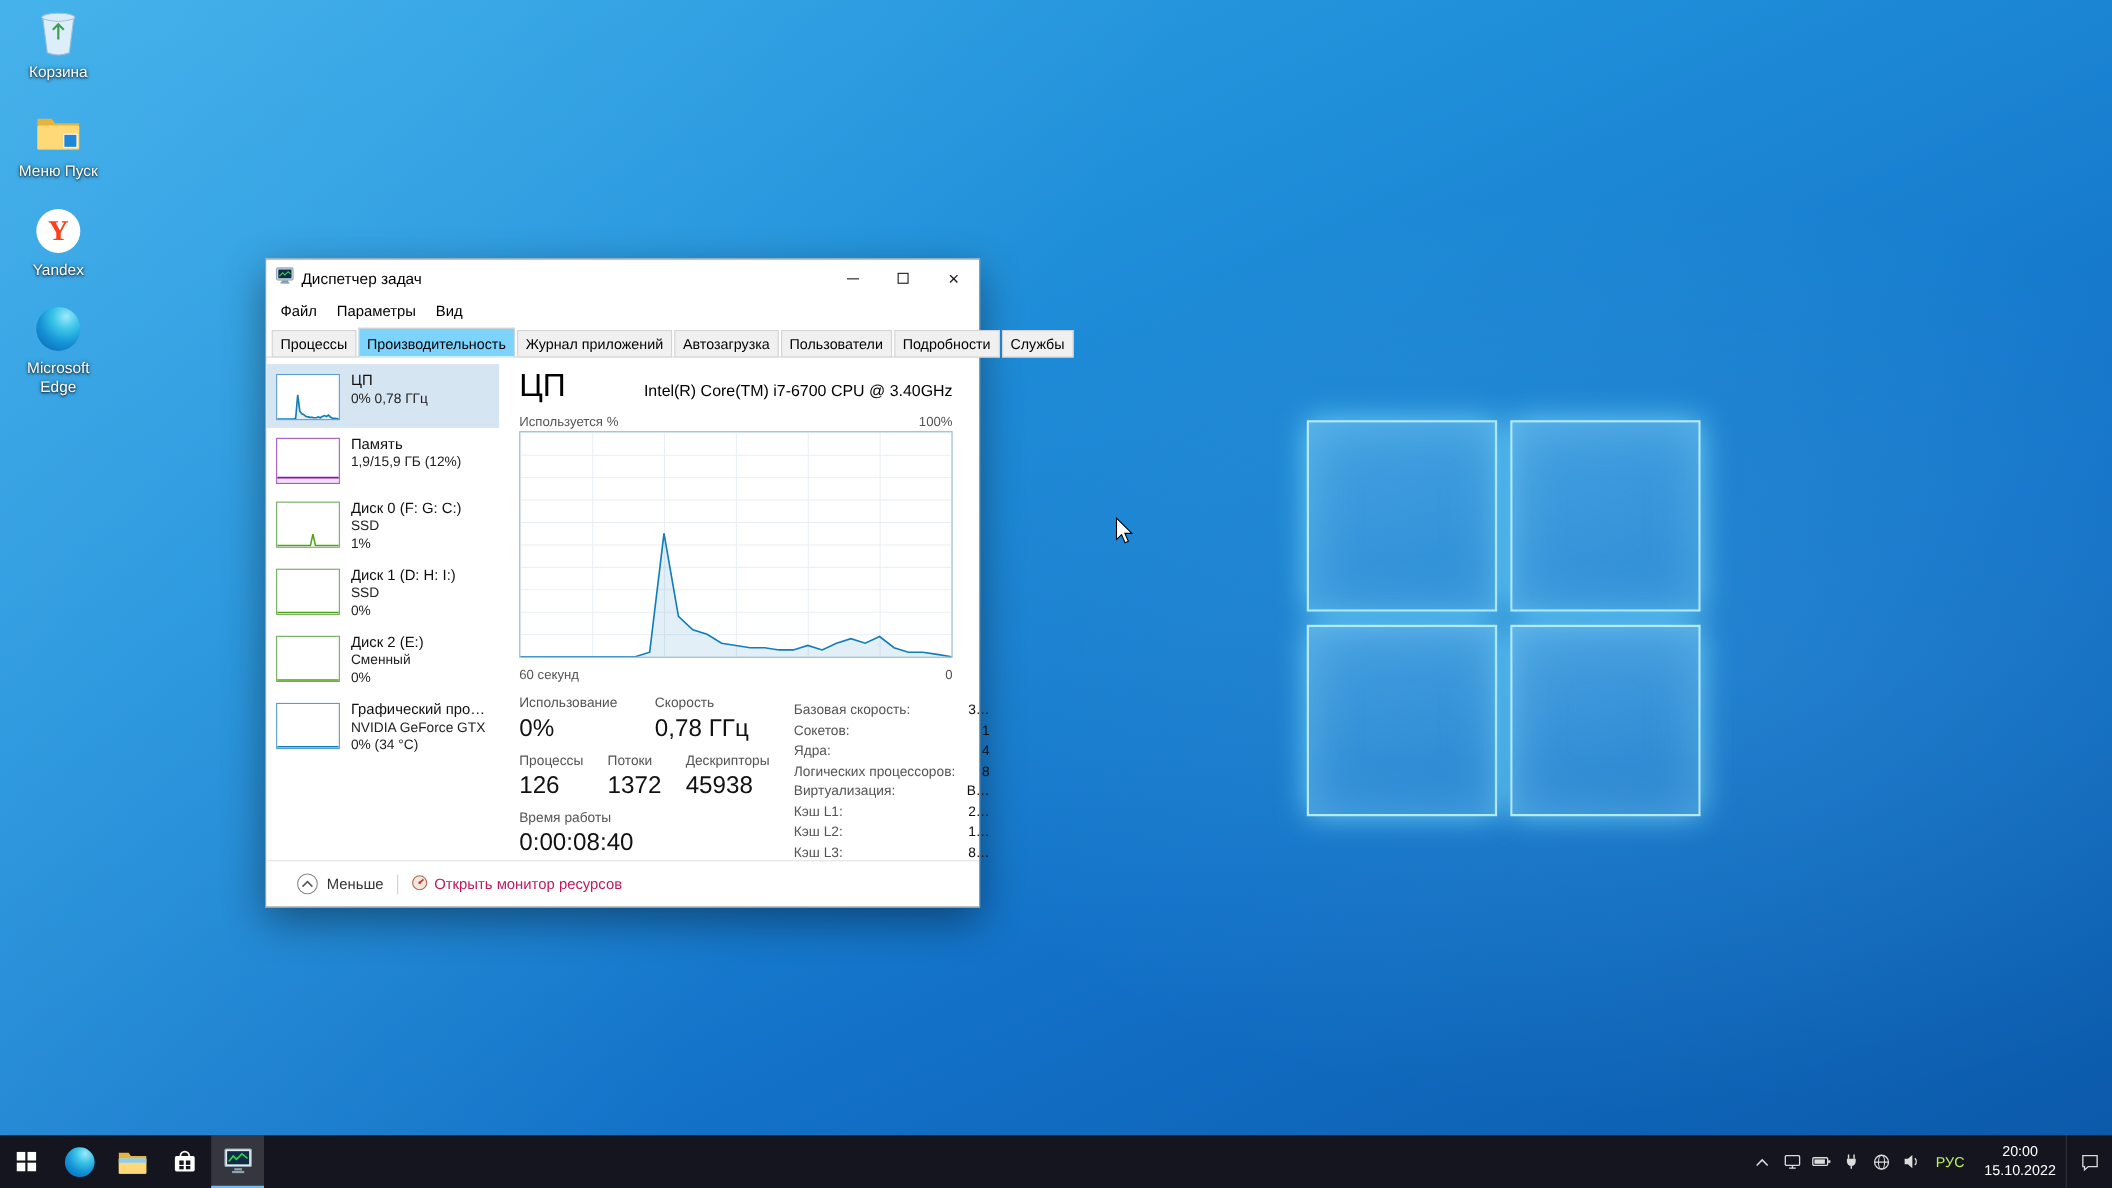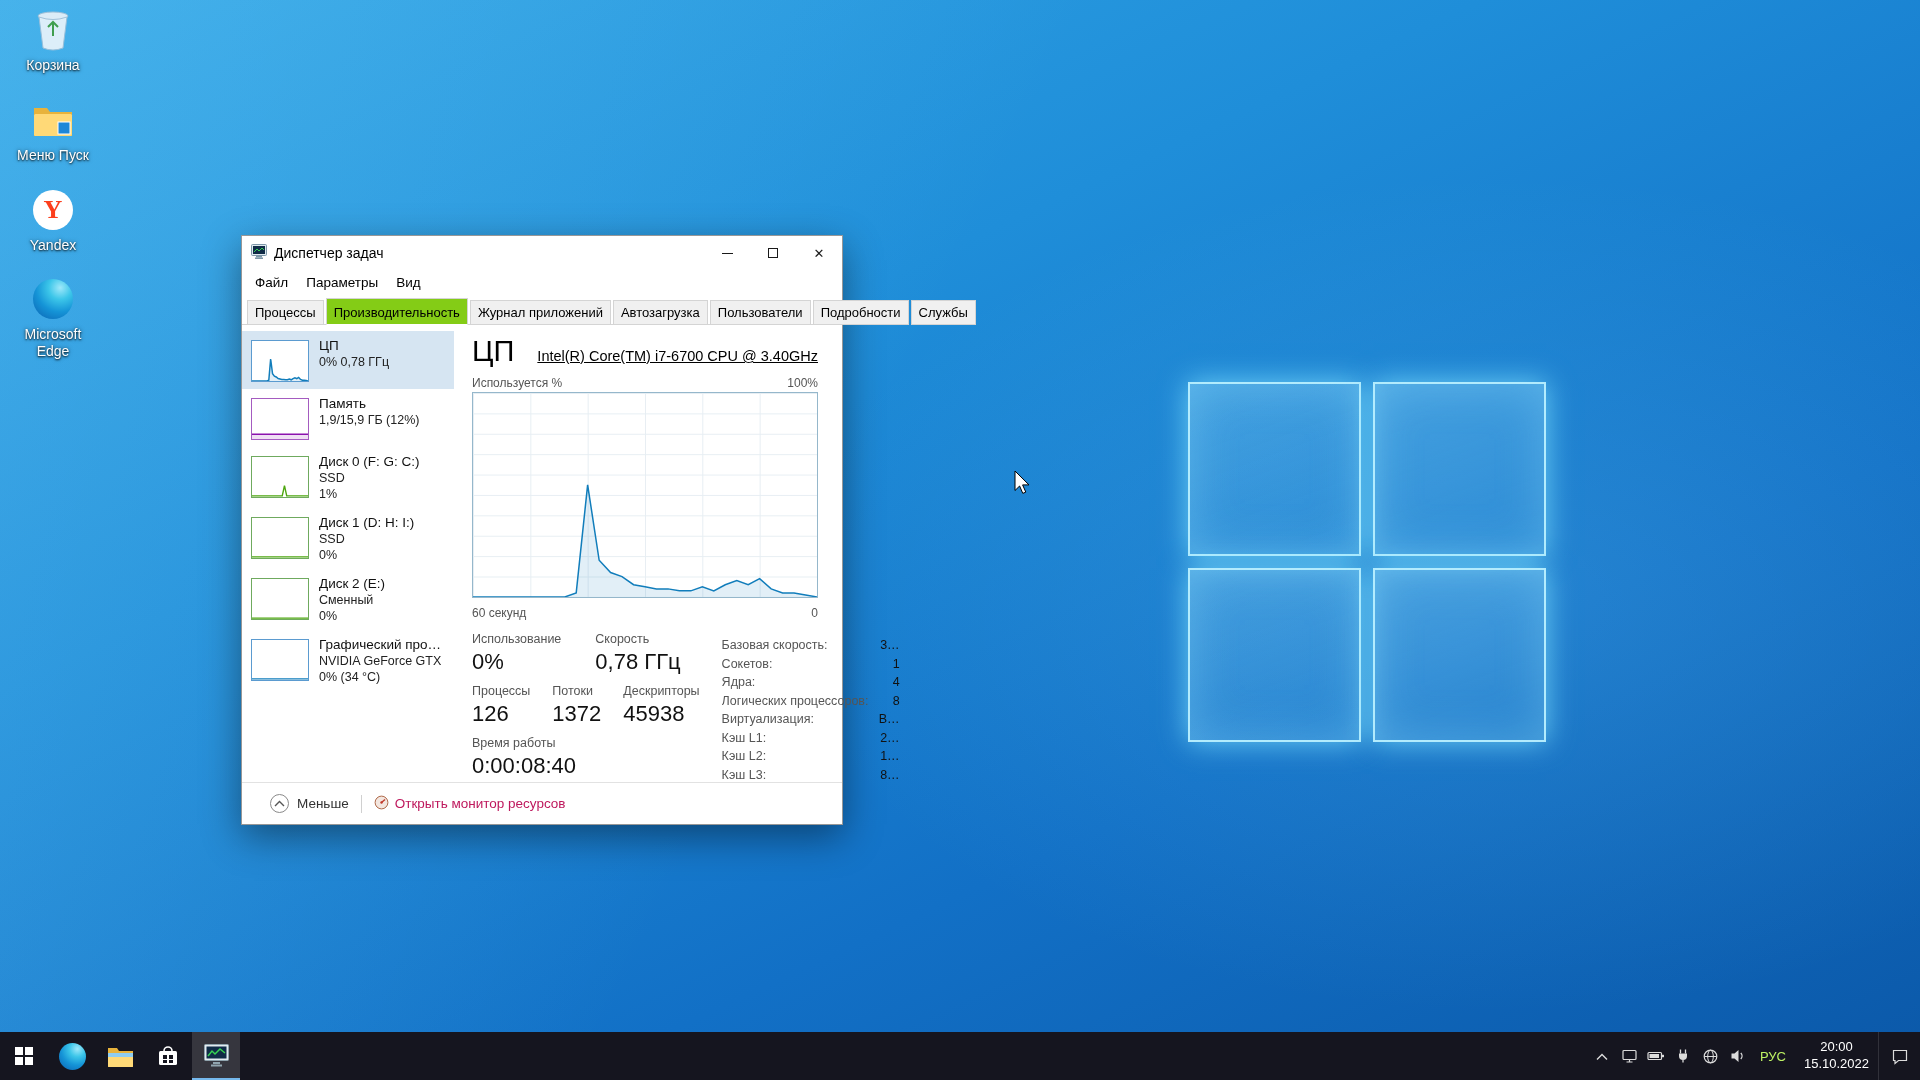--- a/index.html
+++ b/index.html
@@ -26,39 +26,39 @@
   .dicon-img { width:44px; height:44px; display:flex; align-items:center; justify-content:center; }
   .dicon-label { color:#fff; font-size:14px; text-align:center; line-height:1.2;
     text-shadow:0 1px 2px rgba(0,0,0,0.85), 0 0 4px rgba(0,0,0,0.5); }
   .circle-edge { width:40px; height:40px; border-radius:50%;
     background:radial-gradient(circle at 68% 22%, #9fe8fa 0%, #3cc6e9 28%, #1594d7 58%, #0a5fb0 100%); }
   .circle-yandex { width:40px; height:40px; border-radius:50%; background:#fff;
     display:flex; align-items:center; justify-content:center;
     color:#fc3f1d; font-weight:bold; font-size:26px; font-family:"Liberation Serif", serif; }
 
   
-  .tm-window { position:absolute; left:241px; top:235px; width:602px; height:590px;
+  .tm-window { position:absolute; left:241px; top:235px; width:650px; height:590px;
     background:#fff; border:1px solid #979797; box-shadow:0 12px 36px rgba(0,0,0,0.42);
     display:flex; flex-direction:column; color:#000; }
   .titlebar { height:34px; display:flex; align-items:center; padding-left:9px; flex:none; }
   .title-text { font-size:14px; margin-left:7px; }
   .win-controls { margin-left:auto; display:flex; height:100%; }
   .win-ctl { width:46px; height:100%; display:flex; align-items:center; justify-content:center; color:#1a1a1a; }
   .glyph-min { width:11px; border-top:1px solid #1a1a1a; }
   .glyph-max { width:10px; height:10px; border:1px solid #1a1a1a; }
   .glyph-x { font-size:13px; }
 
   .menubar { display:flex; align-items:center; height:25px; padding:0 4px; flex:none; }
   .menu-item { font-size:13.5px; padding:3px 9px; }
 
   .tabstrip { display:flex; align-items:flex-end; padding:0 5px; height:30px;
     border-bottom:1px solid #d4d4d4; flex:none; }
   .tab { font-size:13px; padding:4px 7px; border:1px solid #d4d4d4; background:#f0f0f0;
     margin-right:2px; margin-bottom:-1px; white-space:nowrap; }
-  .tab.active { background:#84cc16; border-bottom-color:#fff; padding-top:6px; }
+  .tab.active { background:#7dd3fc; border-bottom-color:#fff; padding-top:6px; }
 
   .tm-body { flex:1; display:flex; min-height:0; }
 
   
   .perf-sidebar { width:212px; padding-top:6px; overflow:hidden; flex:none; }
   .side-item { display:flex; gap:10px; padding:7px 9px; }
   .side-item.selected { background:#d6e5f2; }
   .thumb { width:58px; height:42px; background:#fff; border:1px solid; flex:none; margin-top:2px; }
   .thumb svg { width:100%; height:100%; display:block; }
   .thumb-cpu  { border-color:#5b9bd0; }
@@ -67,21 +67,21 @@
   .thumb-gpu  { border-color:#5b9bd0; }
   .side-text { min-width:0; }
   .side-name { font-size:13.5px; color:#111; white-space:nowrap; overflow:hidden; }
   .side-line { font-size:12.5px; color:#222; margin-top:2px; white-space:nowrap; overflow:hidden; }
   .side-line:empty { display:none; }
 
   
   .perf-main { flex:1; padding:10px 24px 0 18px; min-width:0; }
   .main-header { display:flex; justify-content:space-between; align-items:baseline; }
   .main-title { font-size:29px; font-weight:400; }
-  .main-subtitle { font-size:14.5px;text-decoration:underline; }
+  .main-subtitle { font-size:14.5px; }
   .chart-labels { display:flex; justify-content:space-between; font-size:12px; color:#555; margin-top:8px; }
   .chart-box { height:206px; border:1px solid #95b7cb; margin-top:2px; position:relative;
     background-color:#fff;
     background-image:linear-gradient(to right, #e7eef3 1px, transparent 1px),
                      linear-gradient(to bottom, #e7eef3 1px, transparent 1px);
     background-size:calc(100%/6) calc(100%/10); }
   .chart-box svg { position:absolute; inset:0; width:100%; height:100%; }
   .chart-line { fill:none; stroke:#117dbb; stroke-width:1.5; vector-effect:non-scaling-stroke; }
   .chart-fill { fill:rgba(17,125,187,0.12); stroke:none; }
   .mem-line  { fill:none; stroke:#8b12ae; stroke-width:1.4; vector-effect:non-scaling-stroke; }

